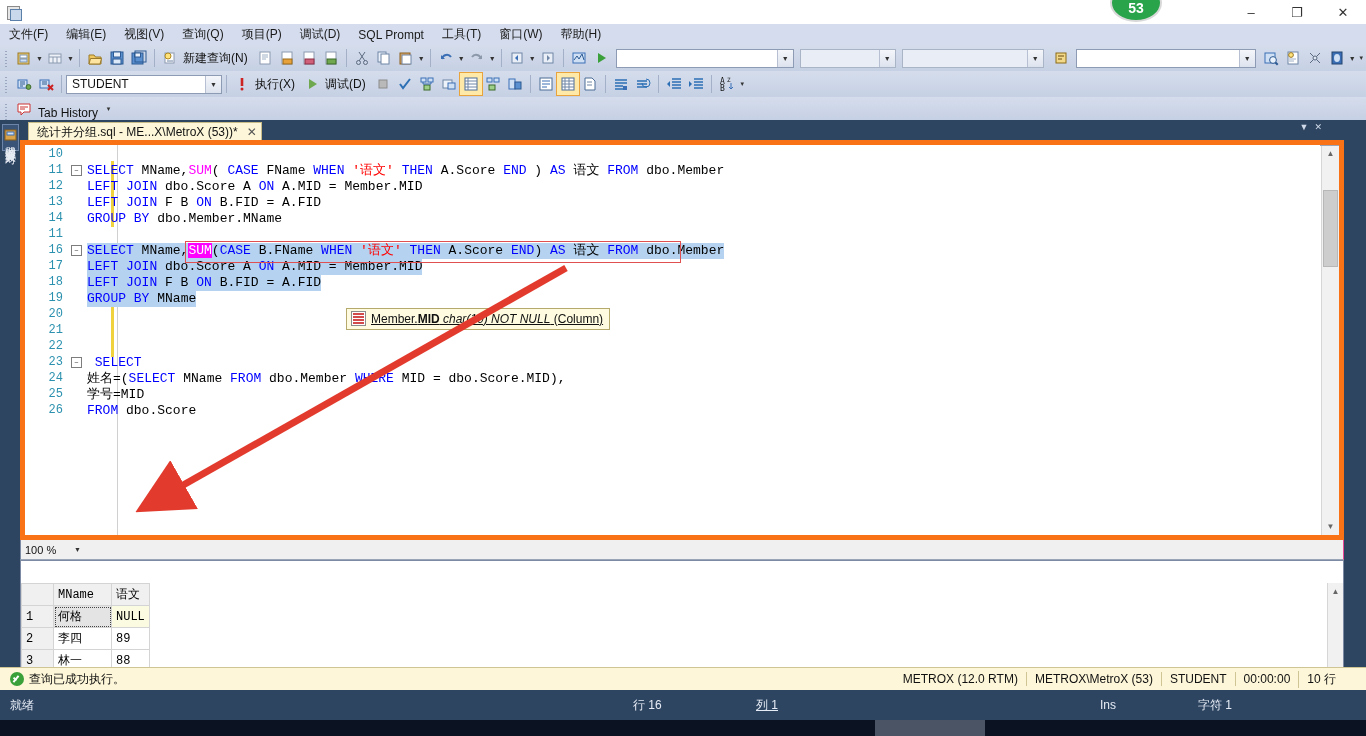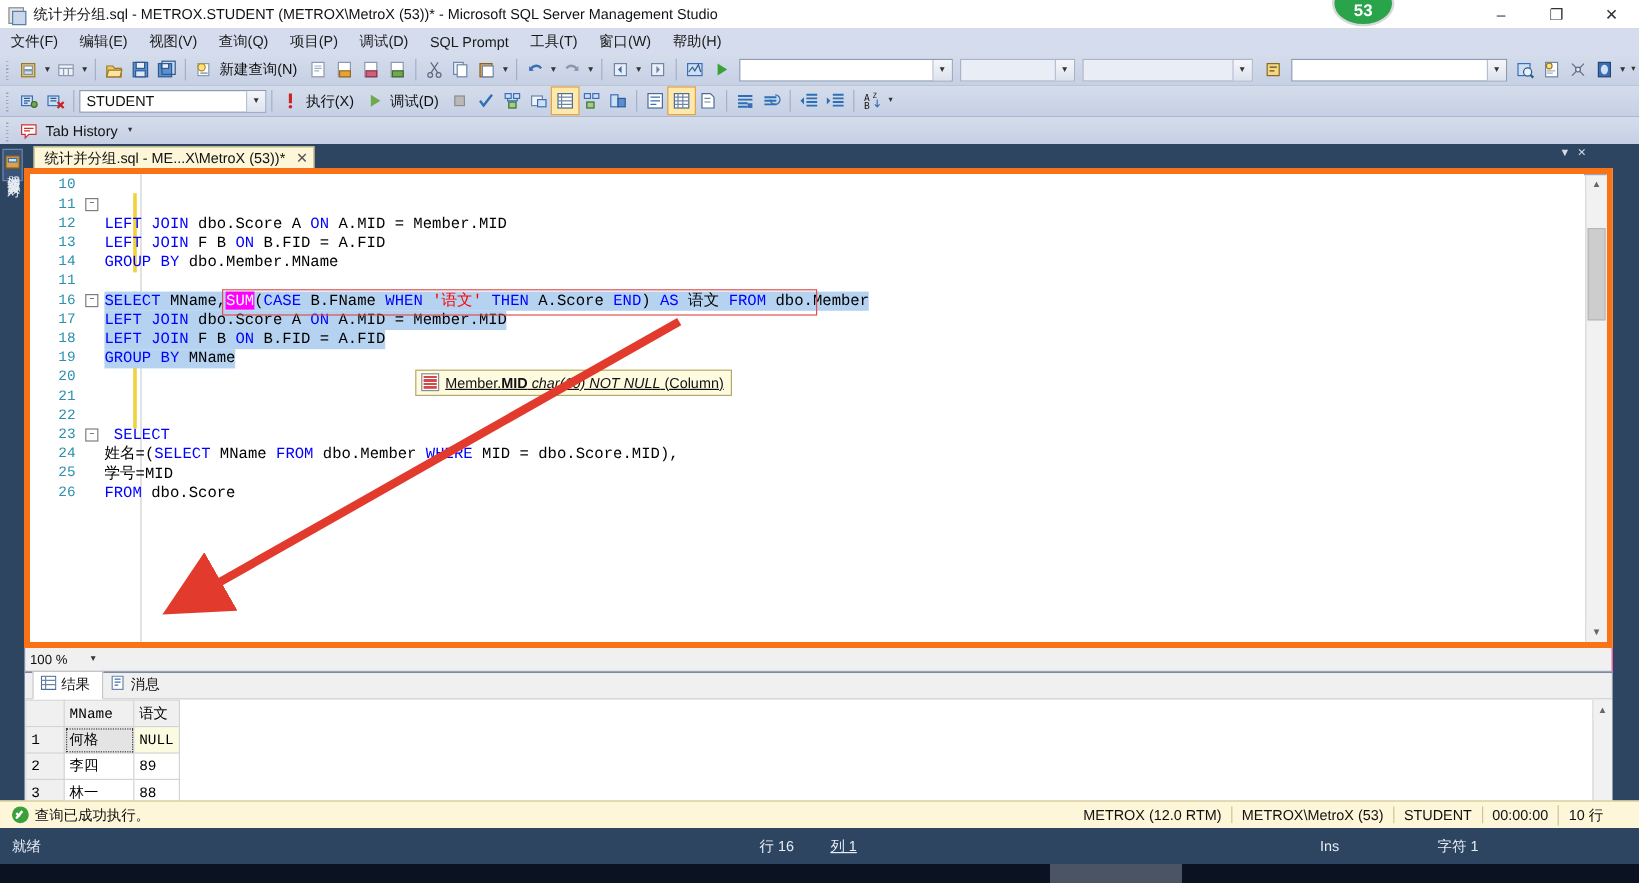--- a/index.html
+++ b/index.html
@@ -63,21 +63,21 @@
     height:19px;border:1px solid #8d9bb5;background:#fff;display:flex;align-items:center;
     padding:0 0 0 5px;font-size:12px;color:#111;box-sizing:border-box;
   }
   .combo .cv{flex:1;white-space:nowrap;overflow:hidden;}
   .combo .cb{width:15px;height:17px;display:flex;align-items:center;justify-content:center;
     background:linear-gradient(#f4f6fa,#dde3ee);border-left:1px solid #b6c0d2;color:#333;font-size:7px;}
   .combo.disabled{background:#e9edf5;border-color:#aab4c7;color:#8a8a8a;}
   .overflow{width:9px;height:22px;display:flex;flex-direction:column;align-items:center;justify-content:center;color:#333;font-size:7px;line-height:6px;}
 
   
-  .tabhist{display:flex;align-items:center;height:23px;}
+  .tabhist{display:flex;align-items:flex-end;height:23px;}
   .tabhist .lbl{font-size:12px;color:#111;padding-left:3px;}
 
   
   .client{position:absolute;left:0;top:120px;width:1176px;height:547px;background:#22c55e;}
 
   .leftdock{
     position:absolute;left:0;top:0;width:20px;height:547px;background:#2e4562;
   }
   .dockpanel{
     position:absolute;left:2px;top:4px;width:17px;
@@ -209,21 +209,20 @@
 </head>
 <body>
 
 <div class="app">
 
   <div class="titlebar">
     <div class="title-ico">
       <div class="sq"></div>
         <div class="sq2"></div>
     </div>
-    <div class="title-text">统计并分组.sql - METROX.STUDENT (METROX\MetroX (53))* - Microsoft SQL Server Management Studio</div>
     <div class="win-btns">
       <div class="win-btn">–</div>
       <div class="win-btn">❐</div>
       <div class="win-btn close">✕</div>
     </div>
   </div>
   <div class="badge53">53</div>
 
   <div class="menubar">
     <div class="menu-item">文件(F)</div>
@@ -679,20 +678,21 @@
       <div class="collapse" style="left:46px;top:20px;">–</div>
       <div class="collapse" style="left:46px;top:100px;">–</div>
       <div class="collapse" style="left:46px;top:212px;">–</div>
 
       <div class="vsep" style="left:92px;top:0;height:100%;"></div>
 
       <div class="codearea">
 
         <div class="cline" style="top:2px"></div>
 
+        <div class="cline" style="top:18px"><span class="kw">SELECT</span> MName,<span class="fn">SUM</span>( <span class="kw">CASE</span> FName <span class="kw">WHEN</span> <span class="str">'语文'</span> <span class="kw">THEN</span> A.Score <span class="kw">END</span> ) <span class="kw">AS</span> 语文 <span class="kw">FROM</span> dbo.Member</div>
 
         <div class="cline" style="top:34px"><span class="kw">LEFT JOIN</span> dbo.Score A <span class="kw">ON</span> A.MID = Member.MID</div>
 
         <div class="cline" style="top:50px"><span class="kw">LEFT JOIN</span> F B <span class="kw">ON</span> B.FID = A.FID</div>
 
         <div class="cline" style="top:66px"><span class="kw">GROUP BY</span> dbo.Member.MName</div>
 
         <div class="cline" style="top:82px"></div>
 
         <div class="cline sel" style="top:98px"><span class="kw">SELECT</span> MName,<span class="fn" style="background:#ff00ff;color:#fff;">SUM</span>(<span class="kw">CASE</span> B.FName <span class="kw">WHEN</span> <span class="str">'语文'</span> <span class="kw">THEN</span> A.Score <span class="kw">END</span>) <span class="kw">AS</span> 语文 <span class="kw">FROM</span> dbo.Member</div>
@@ -734,40 +734,20 @@
     </div>
 
     <div class="zoombar">
       <div class="zoomcombo">
         <span>100 %</span>
         <span class="cb">▼</span>
       </div>
     </div>
 
     <div class="resultspane">
-      <div class="restabs">
-        <div class="restab activetab">
-          <span>
-            <svg width="13" height="13">
-                <rect x="0.5" y="0.5" width="12" height="11" fill="#fff" stroke="#4a6c96"></rect>
-                <path d="M0.5 4h12M0.5 7.5h12M4 0.5v11" stroke="#6f86a6"></path>
-              </svg>
-          </span>
-          <span>结果</span>
-        </div>
-        <div class="restab">
-          <span>
-            <svg width="13" height="13">
-                <rect x="1.5" y="0.5" width="9" height="11" fill="#fff" stroke="#6f86a6"></rect>
-                <path d="M3.5 3h5M3.5 5.5h5M3.5 8h3" stroke="#3b6fb5"></path>
-              </svg>
-          </span>
-          <span>消息</span>
-        </div>
-      </div>
 
       <div class="grid">
         <table class="gtable">
           <thead>
             <tr>
               <th class="corner"></th>
               <th class="col-name">MName</th>
               <th class="col-val">语文</th>
             </tr>
           </thead>
@@ -823,21 +803,21 @@
       <span>00:00:00</span>
       <span>10 行</span>
       <span class="pad"></span>
     </span>
   </div>
 
   <div class="statusbar">
     <span class="ready">就绪</span>
     <span class="st-pos" style="left:633px;">行 16</span>
     <span class="st-pos" style="left:1100px;">Ins</span>
-    <span class="st-pos" style="left:692px;text-decoration:underline;">列 1</span>
+    <span class="st-pos" style="left:756px;text-decoration:underline;">列 1</span>
     <span class="st-pos" style="left:1198px;">字符 1</span>
   </div>
 
   <div class="taskstrip">
     <div class="act"></div>
   </div>
 
   <svg style="position:absolute;left:0;top:0;width:1366px;height:736px;pointer-events:none;z-index:60;">
     <defs>
       <marker id="ah" markerWidth="8" markerHeight="8" refX="1" refY="4" orient="auto">

